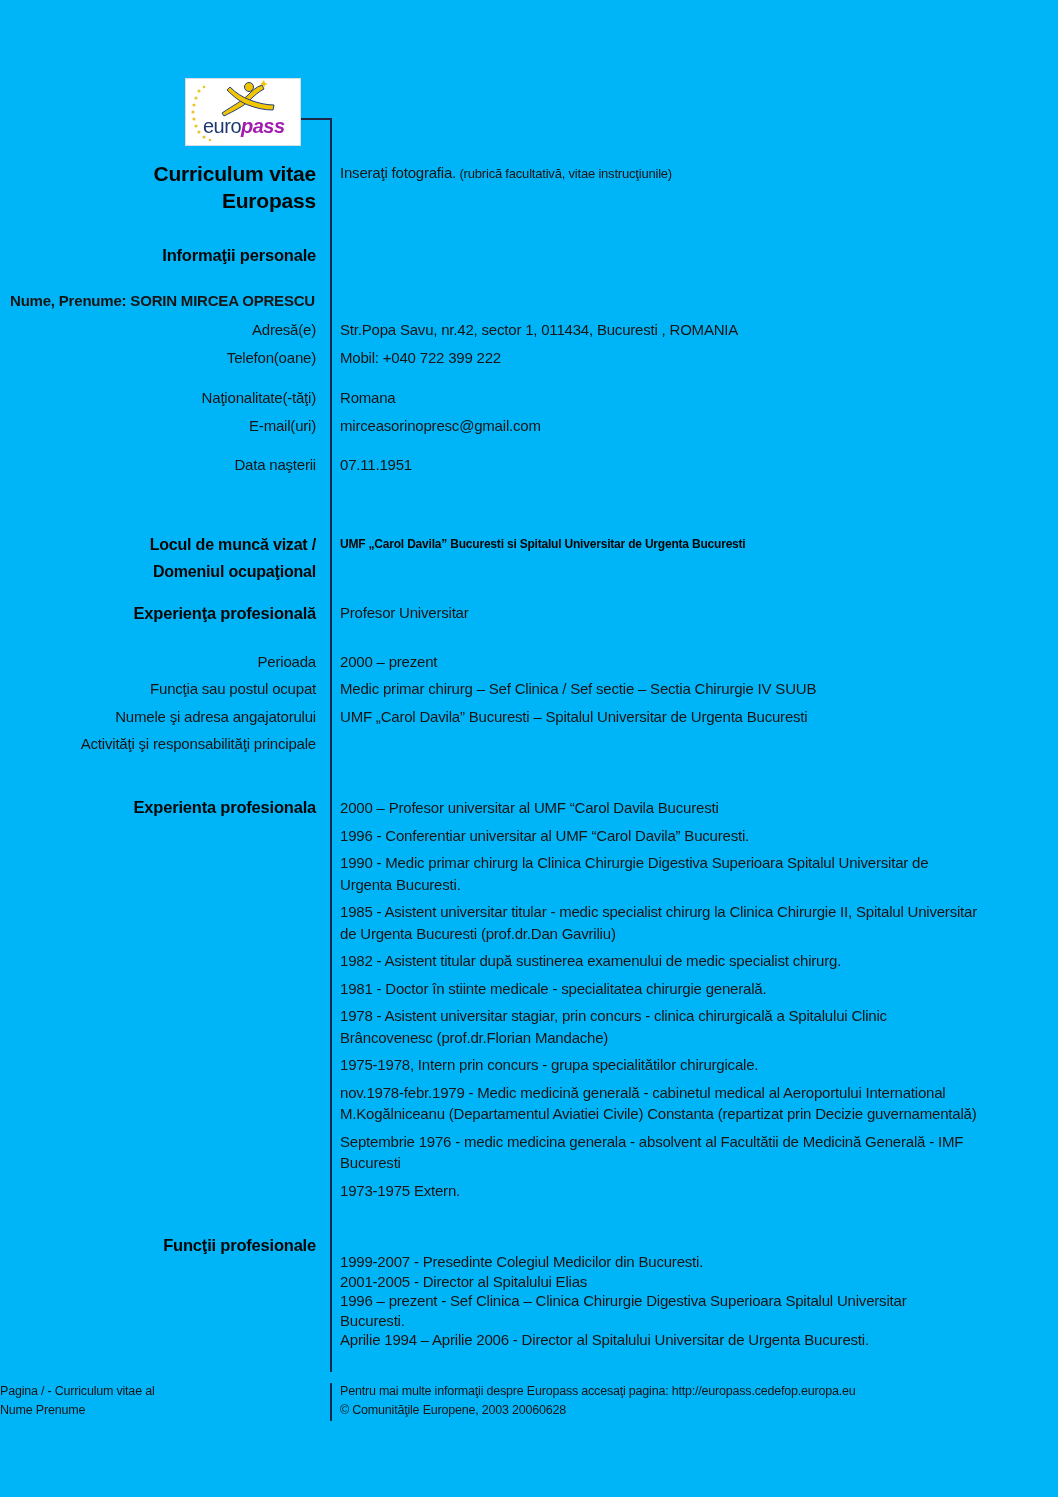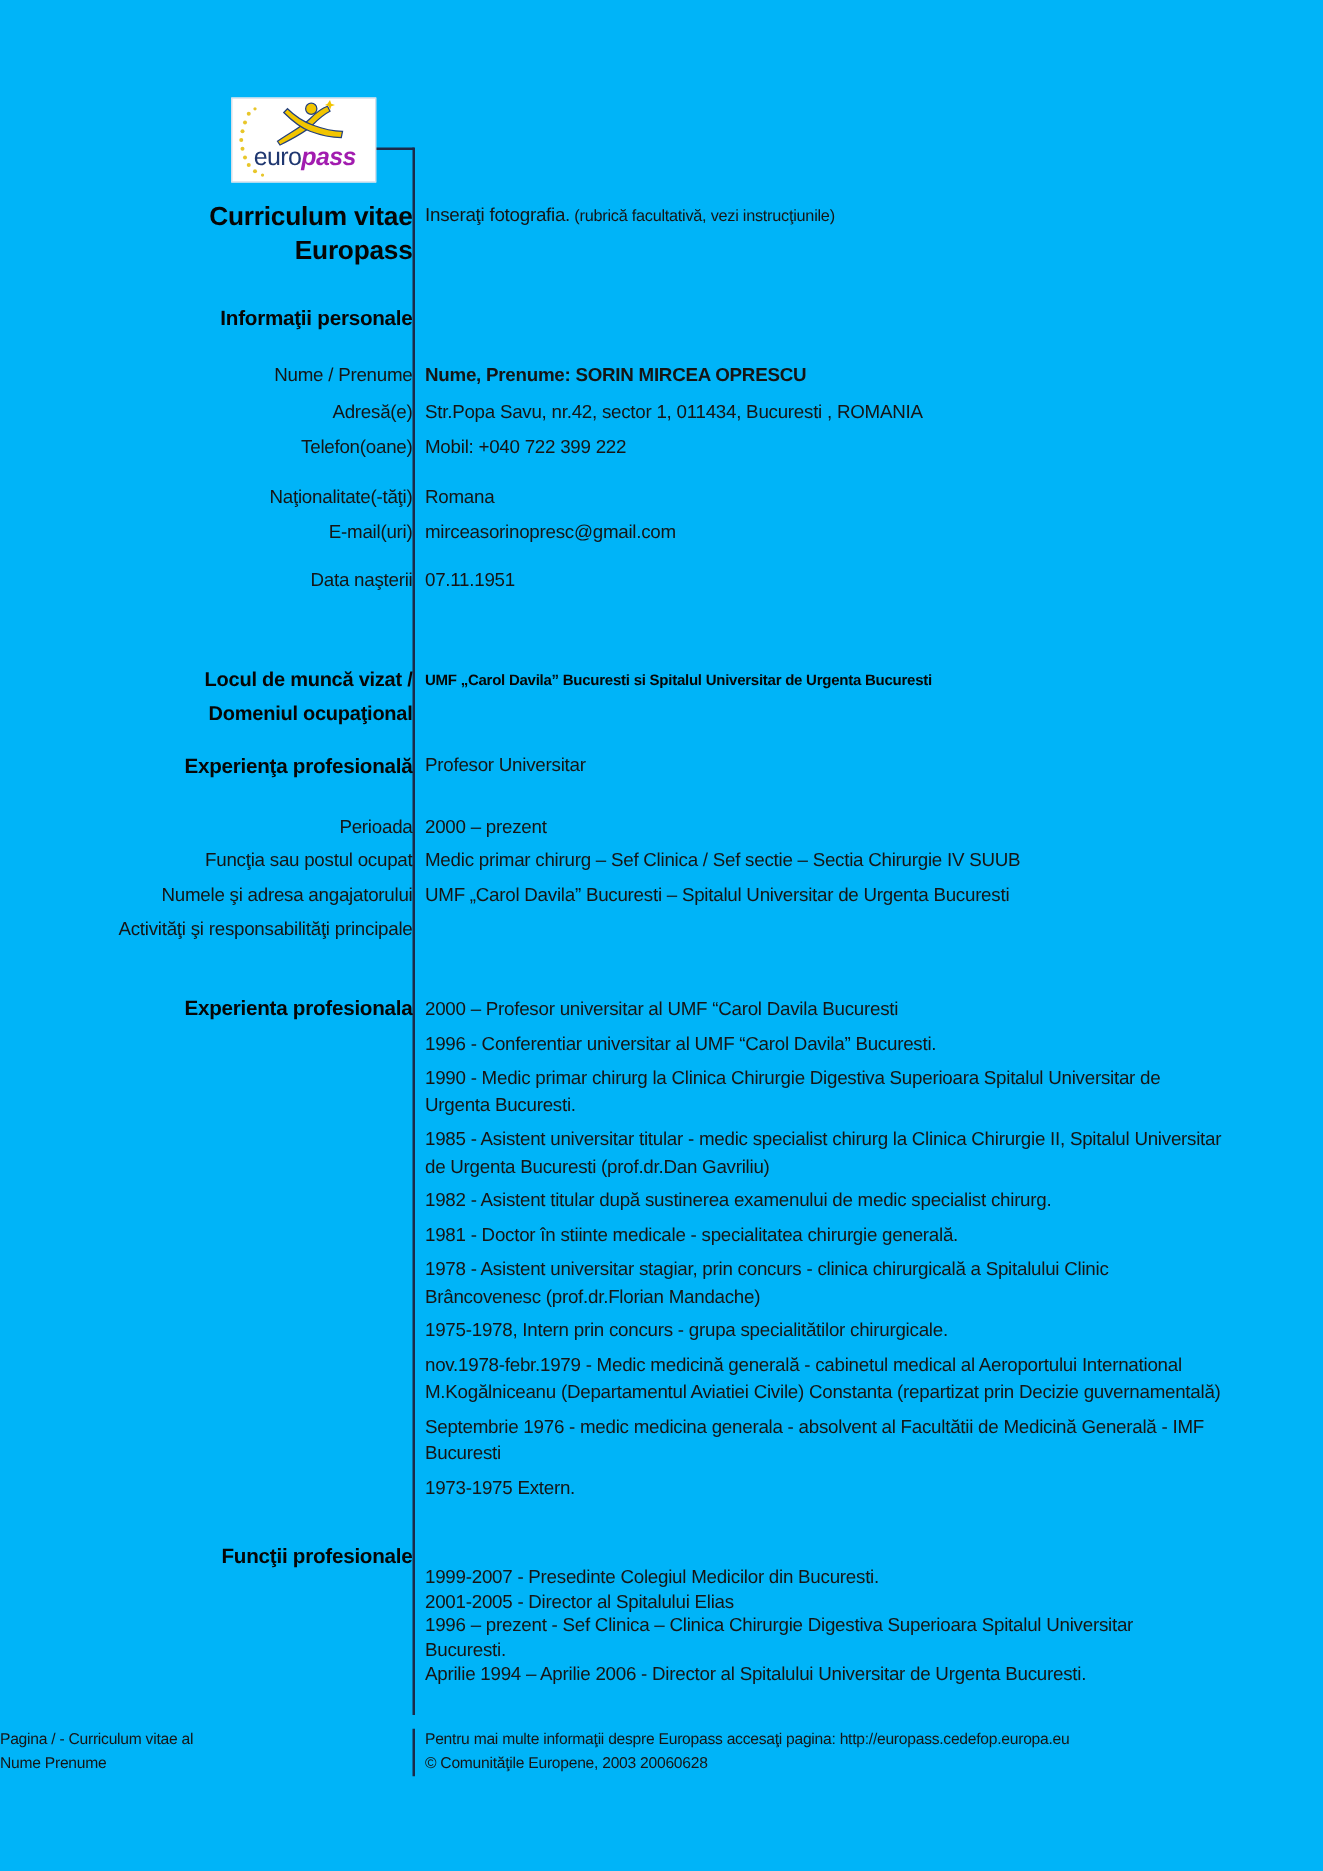--- a/index.html
+++ b/index.html
@@ -20,21 +20,21 @@
   
   .logo{position:absolute;left:185px;top:78px;width:116px;height:68px;background:#ffffff;border:1px solid #d7dde8;box-sizing:border-box;}
   .logo svg{position:absolute;left:0;top:0;}
   .logo-text{position:absolute;left:17px;top:36px;font-size:20px;line-height:22px;white-space:nowrap;letter-spacing:-0.5px;}
   .logo-euro{color:#1f3770;}
   .logo-pass{color:#a21caf;font-weight:bold;font-style:italic;}
 
   
   .grp{position:absolute;left:0;width:1058px;}
   .row{display:flex;align-items:flex-start;}
-  .lbl{width:330px;box-sizing:border-box;text-align:right;flex:0 0 330px;font-size:15px;}
+  .lbl{width:330px;box-sizing:border-box;padding-right:14px;text-align:right;flex:0 0 330px;font-size:15px;}
   .val{padding-left:10px;font-size:15px;max-width:660px;}
   .bold{font-weight:bold;}
   .sec{font-size:16.5px;font-weight:bold;color:#060606;}
 
   
   .g-header{top:160px;}
   .title{font-size:21px;line-height:27px;font-weight:bold;color:#060606;}
   .photo-main{font-size:15px;}
   .photo-note{font-size:13px;}
 
@@ -107,33 +107,32 @@
     <div class="logo-text"><span class="logo-euro">euro</span><span class="logo-pass">pass</span></div>
   </div>
 
   <div class="grp g-header">
     <div class="row">
       <div class="lbl title">
         <div>Curriculum vitae</div>
         <div>Europass</div>
       </div>
       <div class="val" style="padding-top:4px;">
-        <span class="photo-main">Inseraţi fotografia.</span><span class="photo-note"> (rubrică facultativă, vezi instrucţiunile)</span>
+        <span class="photo-main">Inseraţi fotografia.</span><span class="photo-note"> (rubrică facultativă, vitae instrucţiunile)</span>
       </div>
     </div>
   </div>
 
   <div class="grp g-personal">
     <div class="row">
       <div class="lbl sec sec-line">Informaţii personale</div>
       <div class="val"></div>
     </div>
     <div class="prows">
       <div class="row prow">
-        <div class="lbl">Nume / Prenume</div>
         <div class="val bold">Nume, Prenume: SORIN MIRCEA OPRESCU</div>
       </div>
       <div class="row prow">
         <div class="lbl">Adresă(e)</div>
         <div class="val">Str.Popa Savu, nr.42, sector 1, 011434, Bucuresti , ROMANIA</div>
       </div>
       <div class="row prow">
         <div class="lbl">Telefon(oane)</div>
         <div class="val">Mobil: +040 722 399 222</div>
       </div>

